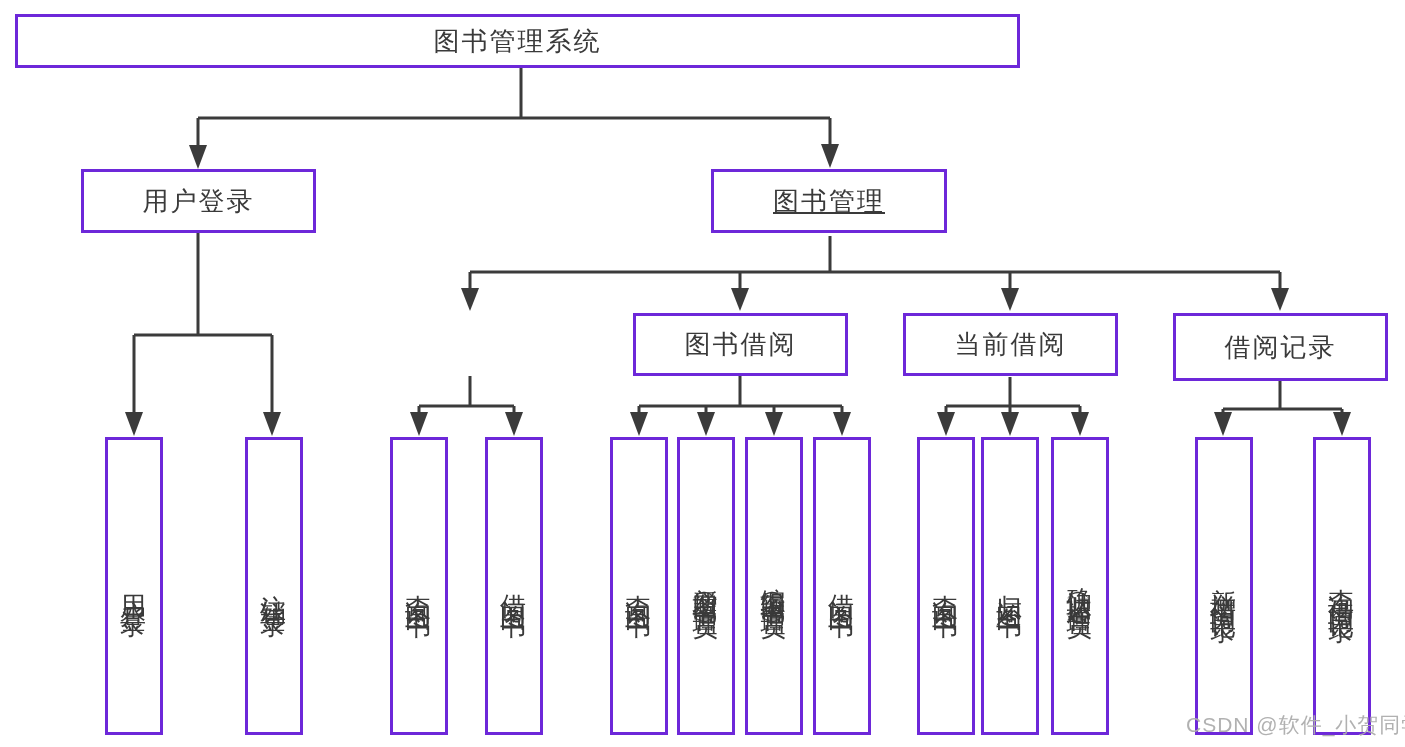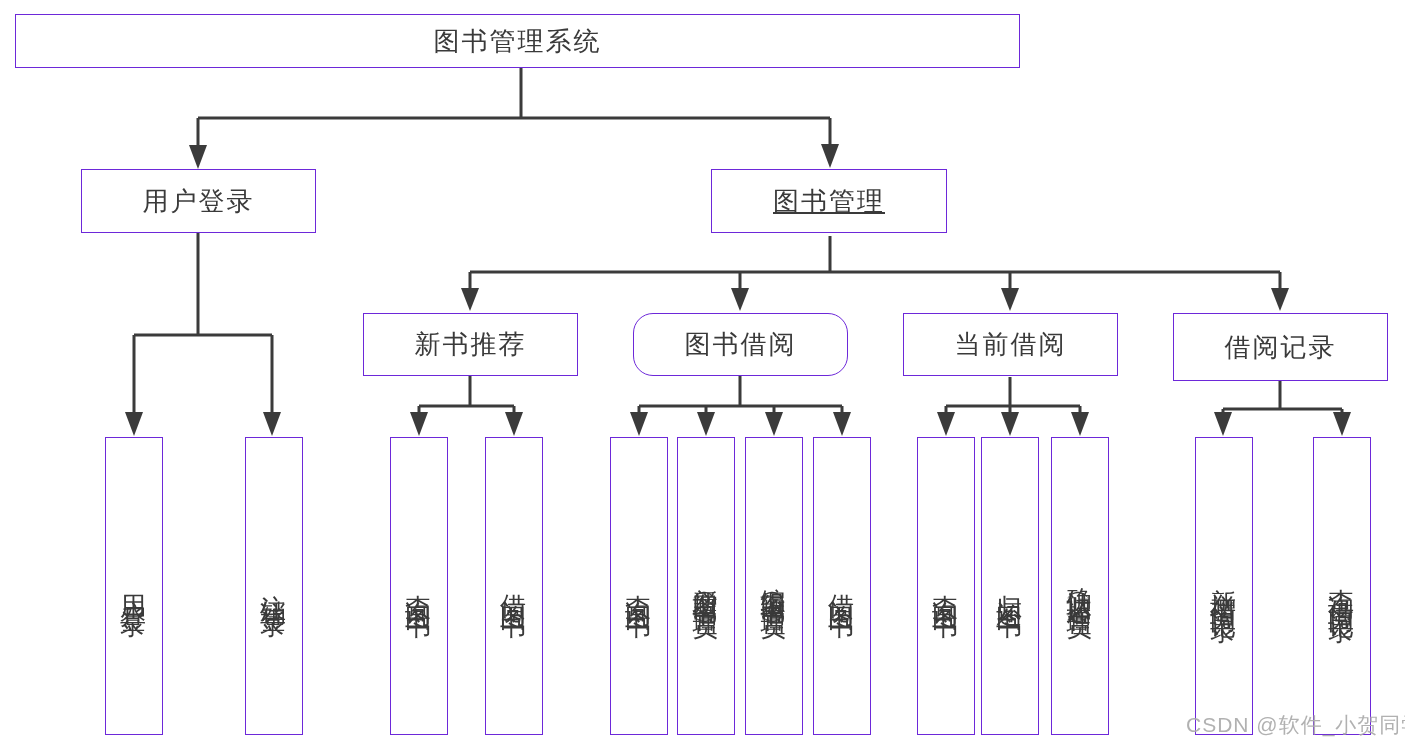--- a/index.html
+++ b/index.html
@@ -2,38 +2,38 @@
 <html><head>
 <meta charset="utf-8">
 <style>
   html,body{margin:0;padding:0;background:#ffffff;}
   .canvas{
     position:relative;width:1405px;height:747px;background:#ffffff;
     font-family:"Liberation Sans",sans-serif;overflow:hidden;
   }
   svg.connectors{position:absolute;left:0;top:0;z-index:1;}
   .box{
-    position:absolute;box-sizing:border-box;border:1px solid #6d28d9;background:#ffffff;
+    position:absolute;box-sizing:border-box;border:3px solid #6d28d9;background:#ffffff;
     display:flex;align-items:center;justify-content:center;color:#3a3a3a;z-index:2;
   }
   .hlabel{font-size:26px;letter-spacing:2px;white-space:nowrap;}
   .vlabel{
     writing-mode:vertical-rl;font-size:26px;letter-spacing:6px;white-space:nowrap;
   }
   .vlabel.long{font-size:25px;letter-spacing:4px;}
   .watermark{
     position:absolute;left:1186px;top:711px;z-index:5;
     font-size:21px;letter-spacing:1px;color:rgba(173,173,173,0.95);white-space:nowrap;
   }
   
   #n-root{left:15px;top:14px;width:1005px;height:54px;}
   #n-login{left:81px;top:169px;width:235px;height:64px;}
   #n-mgmt{left:711px;top:169px;width:236px;height:64px;text-decoration:underline;}
   #n-g0{left:363px;top:313px;width:215px;height:63px;}
-  #n-g1{left:633px;top:313px;width:215px;height:63px;border-radius:20px;}
+  #n-g1{left:633px;top:313px;width:215px;height:63px;}
   #n-g2{left:903px;top:313px;width:215px;height:63px;text-align:right;}
   #n-g3{left:1173px;top:313px;width:215px;height:68px;}
   .leaf{top:437px;width:58px;height:298px;}
   #l-a0{left:105px;} #l-a1{left:245px;}
   #l-b0{left:390px;} #l-b1{left:485px;}
   #l-c0{left:610px;} #l-c1{left:677px;} #l-c2{left:745px;} #l-c3{left:813px;}
   #l-d0{left:917px;} #l-d1{left:981px;} #l-d2{left:1051px;}
   #l-e0{left:1195px;} #l-e1{left:1313px;}
 </style>
 </head>
@@ -82,23 +82,20 @@
     <span class="hlabel">图书管理系统</span>
   </div>
 
   <div class="box" id="n-login">
     <span class="hlabel">用户登录</span>
   </div>
   <div class="box" id="n-mgmt">
     <span class="hlabel">图书管理</span>
   </div>
 
-  <div class="box" id="n-g0">
-    <span class="hlabel">新书推荐</span>
-  </div>
   <div class="box" id="n-g1">
     <span class="hlabel">图书借阅</span>
   </div>
   <div class="box" id="n-g2">
     <span class="hlabel">当前借阅</span>
   </div>
   <div class="box" id="n-g3">
     <span class="hlabel">借阅记录</span>
   </div>
 

